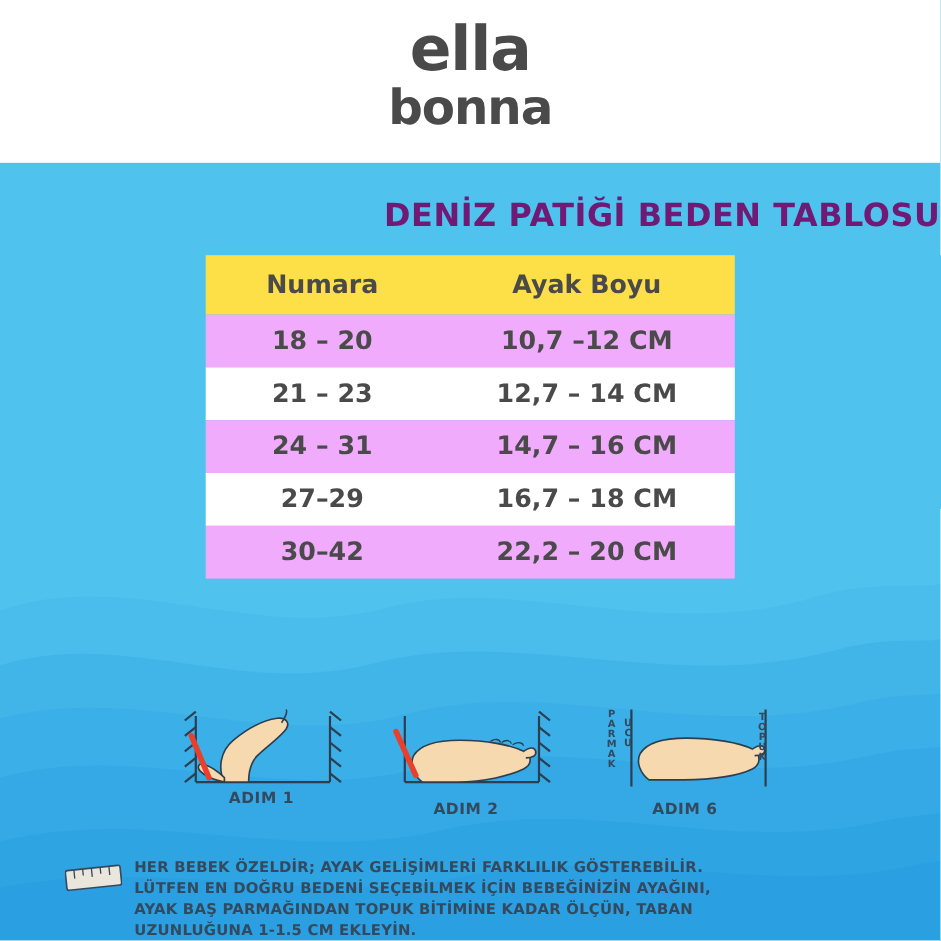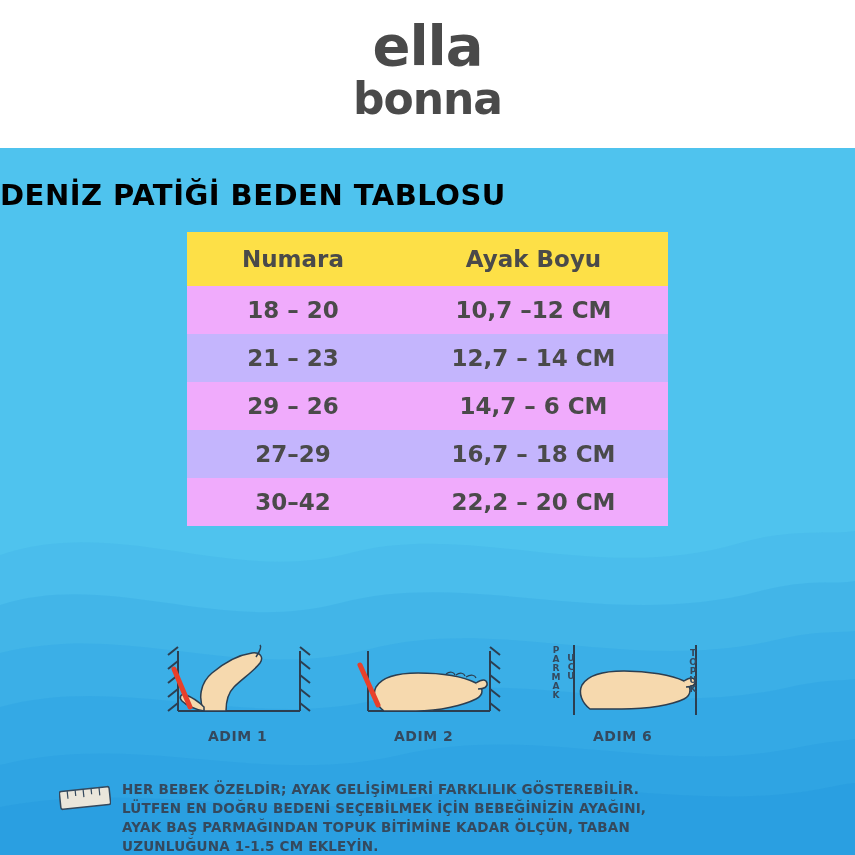--- a/index.html
+++ b/index.html
@@ -64,25 +64,25 @@
     width: 855px;
     height: 420px;
   }
 
   
   .title {
     position: absolute;
     top: 30px;
     left: 0;
     width: 855px;
-    text-align: left;
+    text-align: right;
     font-family: "DejaVu Sans", sans-serif;
     font-size: 29px;
     font-weight: bold;
-    color: #000000;
+    color: #701a75;
     letter-spacing: 0.5px;
     z-index: 4;
   }
 
   
   .table {
     position: absolute;
     top: 84px;
     left: 187px;
     width: 481px;
@@ -91,21 +91,21 @@
   .trow {
     display: flex;
     height: 48px;
     align-items: center;
   }
   .thead {
     height: 54px;
     background: #fde047;
   }
   .trow.odd { background: #f0abfc; }
-  .trow.even { background: #c4b5fd; }
+  .trow.even { background: #ffffff; }
   .tcell {
     font-family: "DejaVu Sans", sans-serif;
     color: #4a4a4a;
     text-align: center;
   }
   .c1 { width: 212px; }
   .c2 { width: 269px; }
   .thead .tcell {
     font-size: 26px;
     font-weight: bold;
@@ -199,22 +199,22 @@
       </div>
       <div class="trow odd">
         <div class="tcell c1">18 – 20</div>
         <div class="tcell c2">10,7 –12   CM</div>
       </div>
       <div class="trow even">
         <div class="tcell c1">21 – 23</div>
         <div class="tcell c2">12,7 – 14  CM</div>
       </div>
       <div class="trow odd">
-        <div class="tcell c1">29 – 26</div>
-        <div class="tcell c2">14,7 – 6  CM</div>
+        <div class="tcell c1">24 – 31</div>
+        <div class="tcell c2">14,7 – 16  CM</div>
       </div>
       <div class="trow even">
         <div class="tcell c1">27–29</div>
         <div class="tcell c2">16,7 – 18  CM</div>
       </div>
       <div class="trow odd">
         <div class="tcell c1">30–42</div>
         <div class="tcell c2">22,2 – 20  CM</div>
       </div>
     </div>
@@ -235,21 +235,21 @@
           <line x1="140" y1="32" x2="150" y2="40"></line>
           <line x1="140" y1="46" x2="150" y2="54"></line>
           <line x1="140" y1="60" x2="150" y2="68"></line>
           <line x1="18" y1="68" x2="140" y2="68"></line>
         </g>
         <path d="M44,68 C38,56 40,40 52,30 C64,20 78,12 92,10 C100,9 104,14 100,20 C94,28 82,36 74,44 C68,50 66,58 66,68 Z" fill="#f6d9ae" stroke="#2c3e50" stroke-width="1.5"></path>
         <path d="M44,68 C34,66 26,62 22,58 C19,55 20,50 26,52 C34,55 40,60 44,64 Z" fill="#f6d9ae" stroke="#2c3e50" stroke-width="1.5"></path>
         <path d="M96,14 C100,8 102,4 100,2" fill="none" stroke="#2c3e50" stroke-width="1.5"></path>
         <line x1="14" y1="26" x2="30" y2="64" stroke="#e8402a" stroke-width="5" stroke-linecap="round"></line>
       </svg>
-      <div class="step-label" style="left:208px;top:85px;">ADIM 1</div>
+      <div class="step-label" style="left:208px;top:75px;">ADIM 1</div>
 
       <svg style="position:absolute;left:340px;top:0;width:170px;height:80px" viewBox="0 0 170 80">
         <g stroke="#2c3e50" stroke-width="2">
           <line x1="28" y1="8" x2="28" y2="68"></line>
           <line x1="150" y1="8" x2="150" y2="68"></line>
           <line x1="150" y1="4" x2="160" y2="12"></line>
           <line x1="150" y1="18" x2="160" y2="26"></line>
           <line x1="150" y1="32" x2="160" y2="40"></line>
           <line x1="150" y1="46" x2="160" y2="54"></line>
           <line x1="150" y1="60" x2="160" y2="68"></line>

